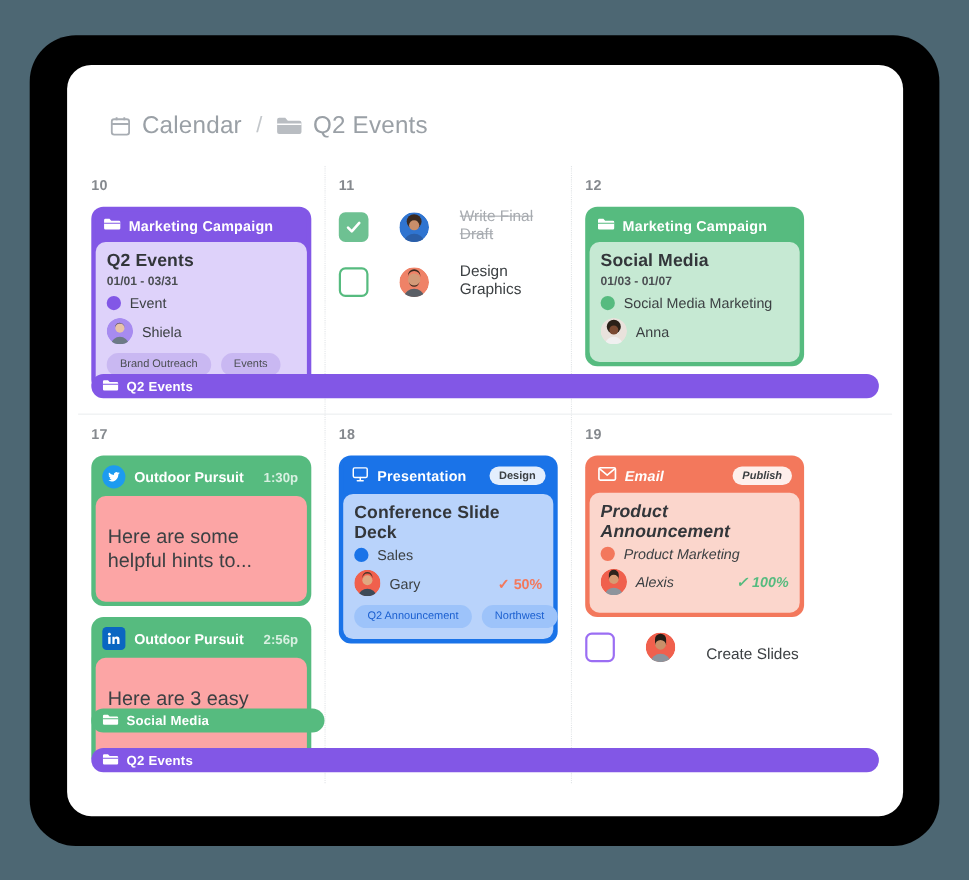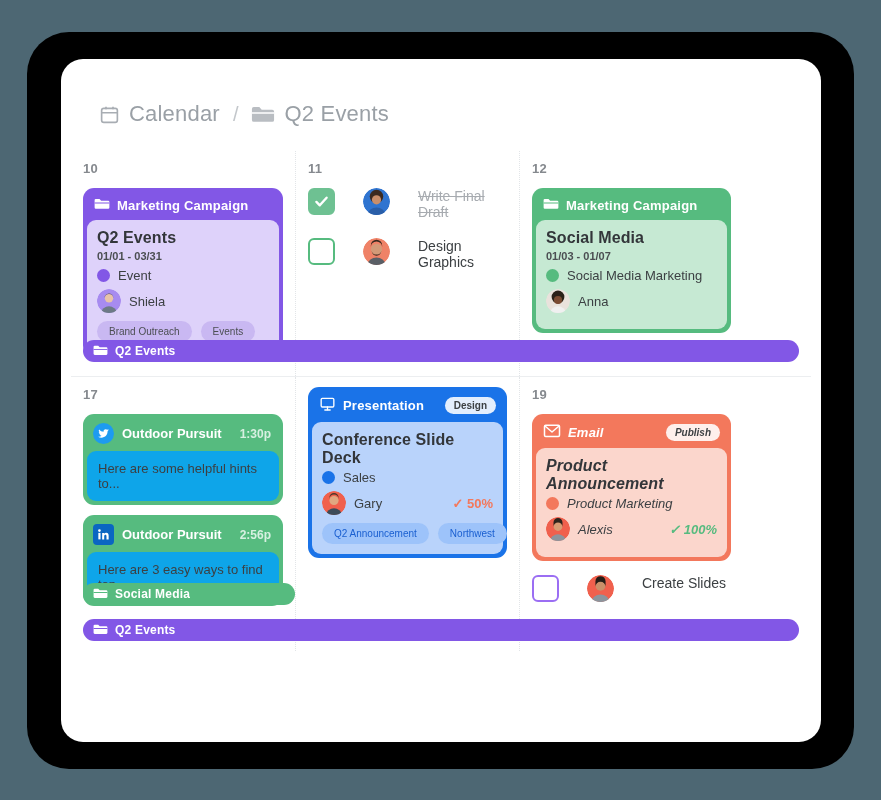--- a/index.html
+++ b/index.html
@@ -138,21 +138,21 @@
   .theme-blue .card-body { background: #b9d3fb; }
   .theme-blue .dot { background: #1a73e8; }
   .theme-blue .tag { background: #9dc3fa; color: #1a5fd0; }
 
   .theme-orange { background: #f3785c; font-style: italic; }
   .theme-orange .card-head { background: #f3785c; }
   .theme-orange .card-body { background: #fbd6cc; }
   .theme-orange .dot { background: #f3785c; }
   
   .check-row {
-    display: flex; align-items: flex-start;
+    display: flex; align-items: flex-end;
     gap: 28px;
     margin-bottom: 18px;
   }
   .checkbox {
     width: 27px; height: 27px;
     border-radius: 6px;
     border: 2px solid #56bb7f;
     flex: none;
     display: flex; align-items: center; justify-content: center;
   }
@@ -172,24 +172,24 @@
     display: flex; align-items: center;
     gap: 8px;
     padding: 5px 8px 7px 6px;
     color: #ffffff;
     font-size: 13px;
     font-weight: bold;
   }
   .social-head .name { flex: 1; }
   .social-head .time { font-size: 12px; color: #d7f0e1; font-weight: bold; }
   .social-body {
-    background: #0ea5e9;
+    background: #fca5a5;
     border-radius: 9px;
-    padding: 10px 11px;
-    font-size: 13px;
+    padding: 27px 11px;
+    font-size: 18px;
     color: #3c4043;
   }
   .social-ic { width: 21px; height: 21px; border-radius: 50%; flex: none; display:flex; align-items:center; justify-content:center; }
   
   .bar {
     height: 22px;
     border-radius: 11px;
     display: flex; align-items: center;
     gap: 7px;
     padding: 0 10px;
@@ -381,20 +381,21 @@
               </svg>
             </span>
             <span class="name">Outdoor Pursuit</span>
             <span class="time">2:56p</span>
           </div>
           <div class="social-body">Here are 3 easy ways to find top...</div>
         </div>
       </div>
 
       <div class="daycol">
+        <div class="daynum">18</div>
 
         <div class="card theme-blue">
           <div class="card-head">
             <span>
               <svg width="17" height="16" viewBox="0 0 24 24" fill="none" stroke="#ffffff" stroke-width="2" stroke-linecap="round">
                 <rect x="2.5" y="3.5" width="19" height="13" rx="1.8"></rect>
                 <line x1="12" y1="16.5" x2="12" y2="20.5"></line>
                 <line x1="8" y1="21" x2="16" y2="21"></line>
               </svg>
             </span>

